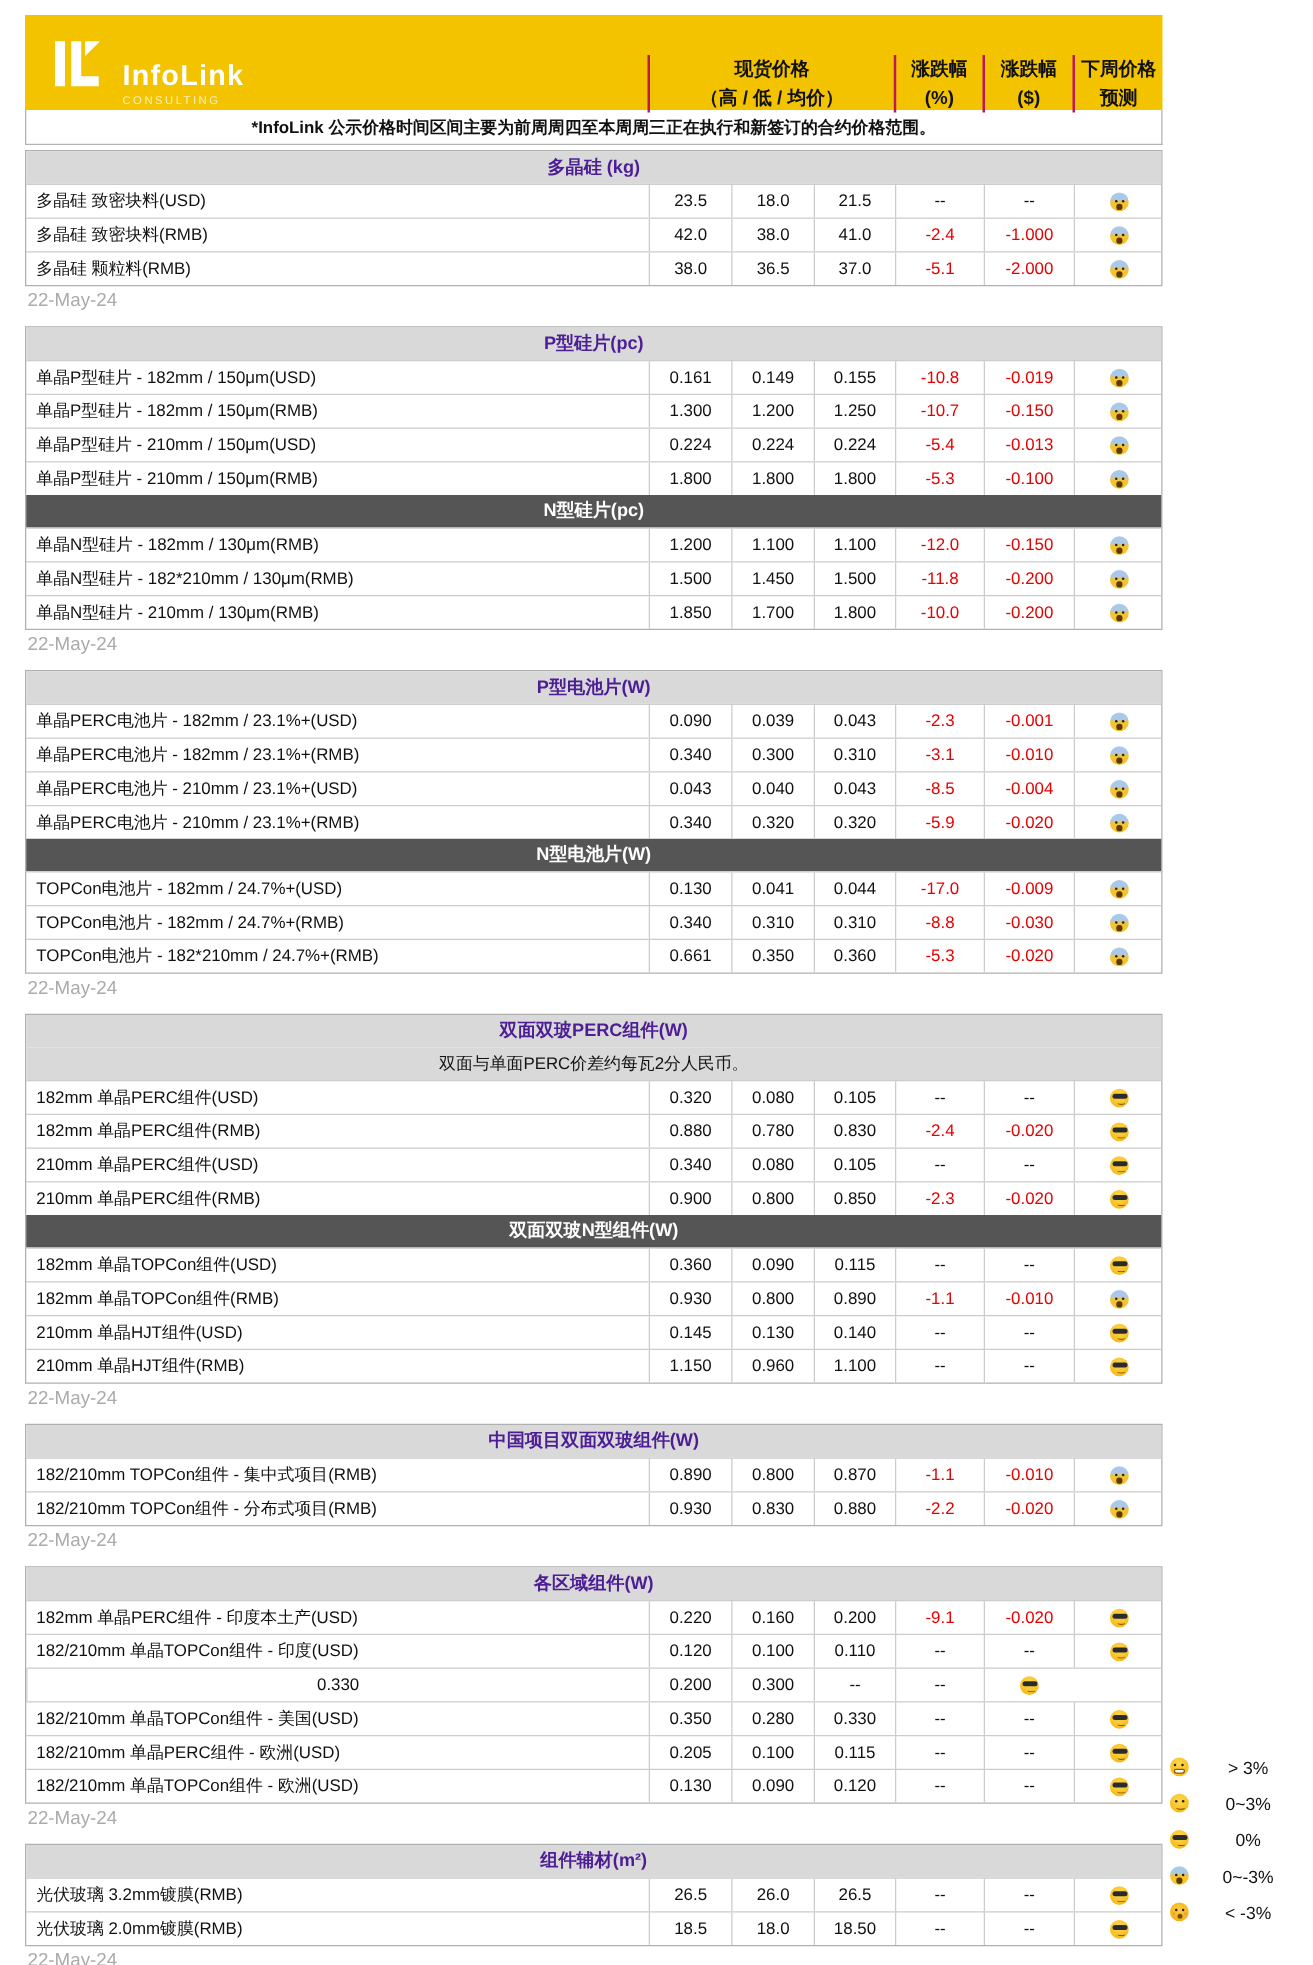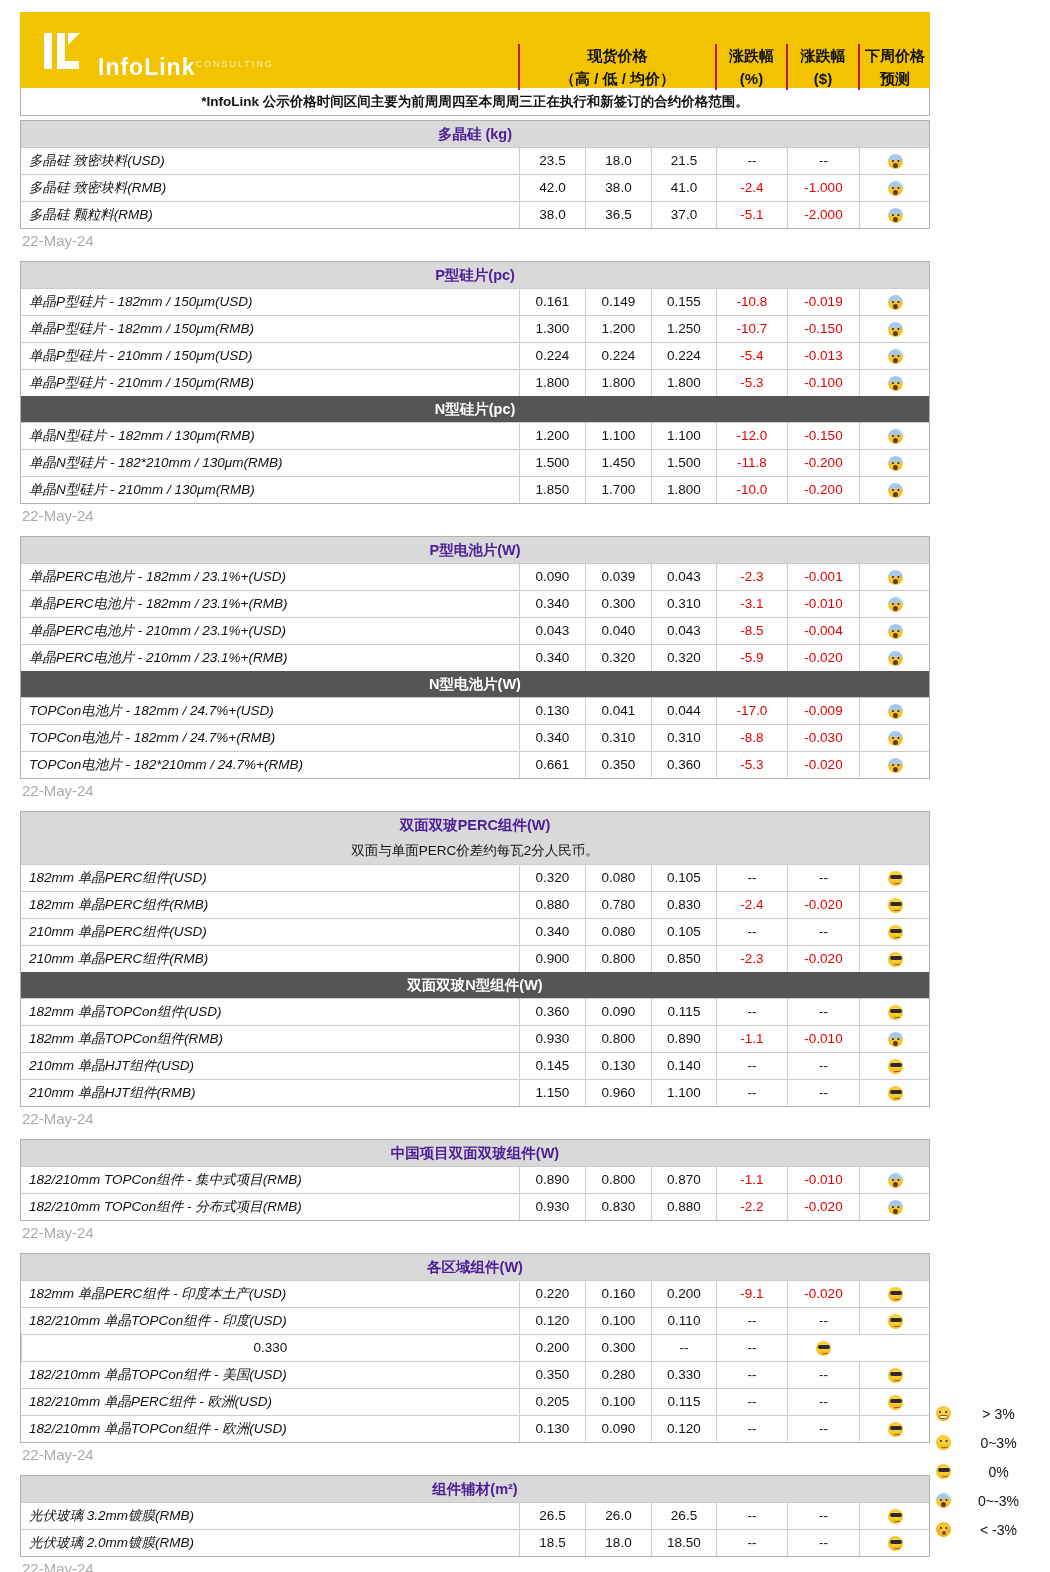--- a/index.html
+++ b/index.html
@@ -4,36 +4,36 @@
 <style>
   html,body{margin:0;padding:0;background:#fff;}
   body{width:1050px;height:1572px;position:relative;font-family:"Liberation Sans",sans-serif;color:#111;overflow:hidden;}
   .tbl{position:absolute;left:20px;top:12px;width:910px;}
 
   
   .yhead{display:grid;grid-template-columns:498px 197px 71px 72px 72px;height:76px;background:#F3C300;}
   .yhead .hcol{border-left:2px solid #be185d;display:flex;flex-direction:column;justify-content:center;text-align:center;font-weight:bold;font-size:15px;line-height:23px;color:#111;margin-top:32px;}
   .logo-cell{display:flex;align-items:center;padding-left:22px;}
   .logo-mark{margin-right:12px;}
-  .logo-texts{display:flex;flex-direction:row;line-height:1;margin-top:32px;}
+  .logo-texts{display:flex;flex-direction:column;line-height:1;margin-top:32px;}
   .logo-name{color:#fff;font-weight:bold;font-size:23px;letter-spacing:1px;}
   .logo-sub{color:#fff;opacity:.75;font-size:9px;letter-spacing:2px;margin-top:4px;}
 
   
   .note{height:27px;line-height:27px;text-align:center;font-weight:bold;font-size:13.5px;border:1px solid #b3b3b3;border-top:none;}
 
   
   .group{margin-top:8px;}
   #groups > .group:first-child{margin-top:4px;}
   .block{border:1px solid #b0b0b0;}
   .sec-header{height:26px;line-height:26px;text-align:center;font-weight:bold;font-size:14.5px;background:#D9D9D9;color:#4c1d95;}
   .sec-header.dark{background:#555555;color:#fff;}
   .sec-subtitle{height:26px;line-height:26px;text-align:center;font-size:13.5px;background:#D9D9D9;color:#111;}
   .row{display:grid;grid-template-columns:498px 66px 66px 65px 71px 72px 72px;border-top:1px solid #cccccc;height:26px;line-height:25px;font-size:13.5px;}
-  .row .name{padding-left:8px;white-space:nowrap;overflow:hidden;font-style:italic;}
+  .row .name{padding-left:8px;white-space:nowrap;overflow:hidden;}
   .row .cell{text-align:center;border-left:1px solid #cccccc;}
   .row .cell.neg{color:#E60000;}
   .date{height:24px;line-height:24px;color:#ABABAB;font-size:15px;padding-left:2px;}
 
   
   .face{position:relative;display:inline-block;width:15px;height:15px;border-radius:50%;background:radial-gradient(circle at 50% 35%,#ffd84d,#f2b20c);vertical-align:middle;}
   .face-cool::before{content:'';position:absolute;left:1.5px;top:4px;width:12px;height:4px;background:#2b2b2b;border-radius:2px;}
   .face-cool::after{content:'';position:absolute;left:4.5px;bottom:2px;width:6px;height:3px;border:1.3px solid transparent;border-bottom-color:#8a5a00;border-radius:50%;}
   .face-scream{background:linear-gradient(to bottom,#a9c9ea 0,#a9c9ea 32%,#f6c32e 52%);}
   .face-scream::before{content:'';position:absolute;left:3.5px;top:6px;width:2.3px;height:2.3px;border-radius:50%;background:#222;box-shadow:5.5px 0 0 #222;}

